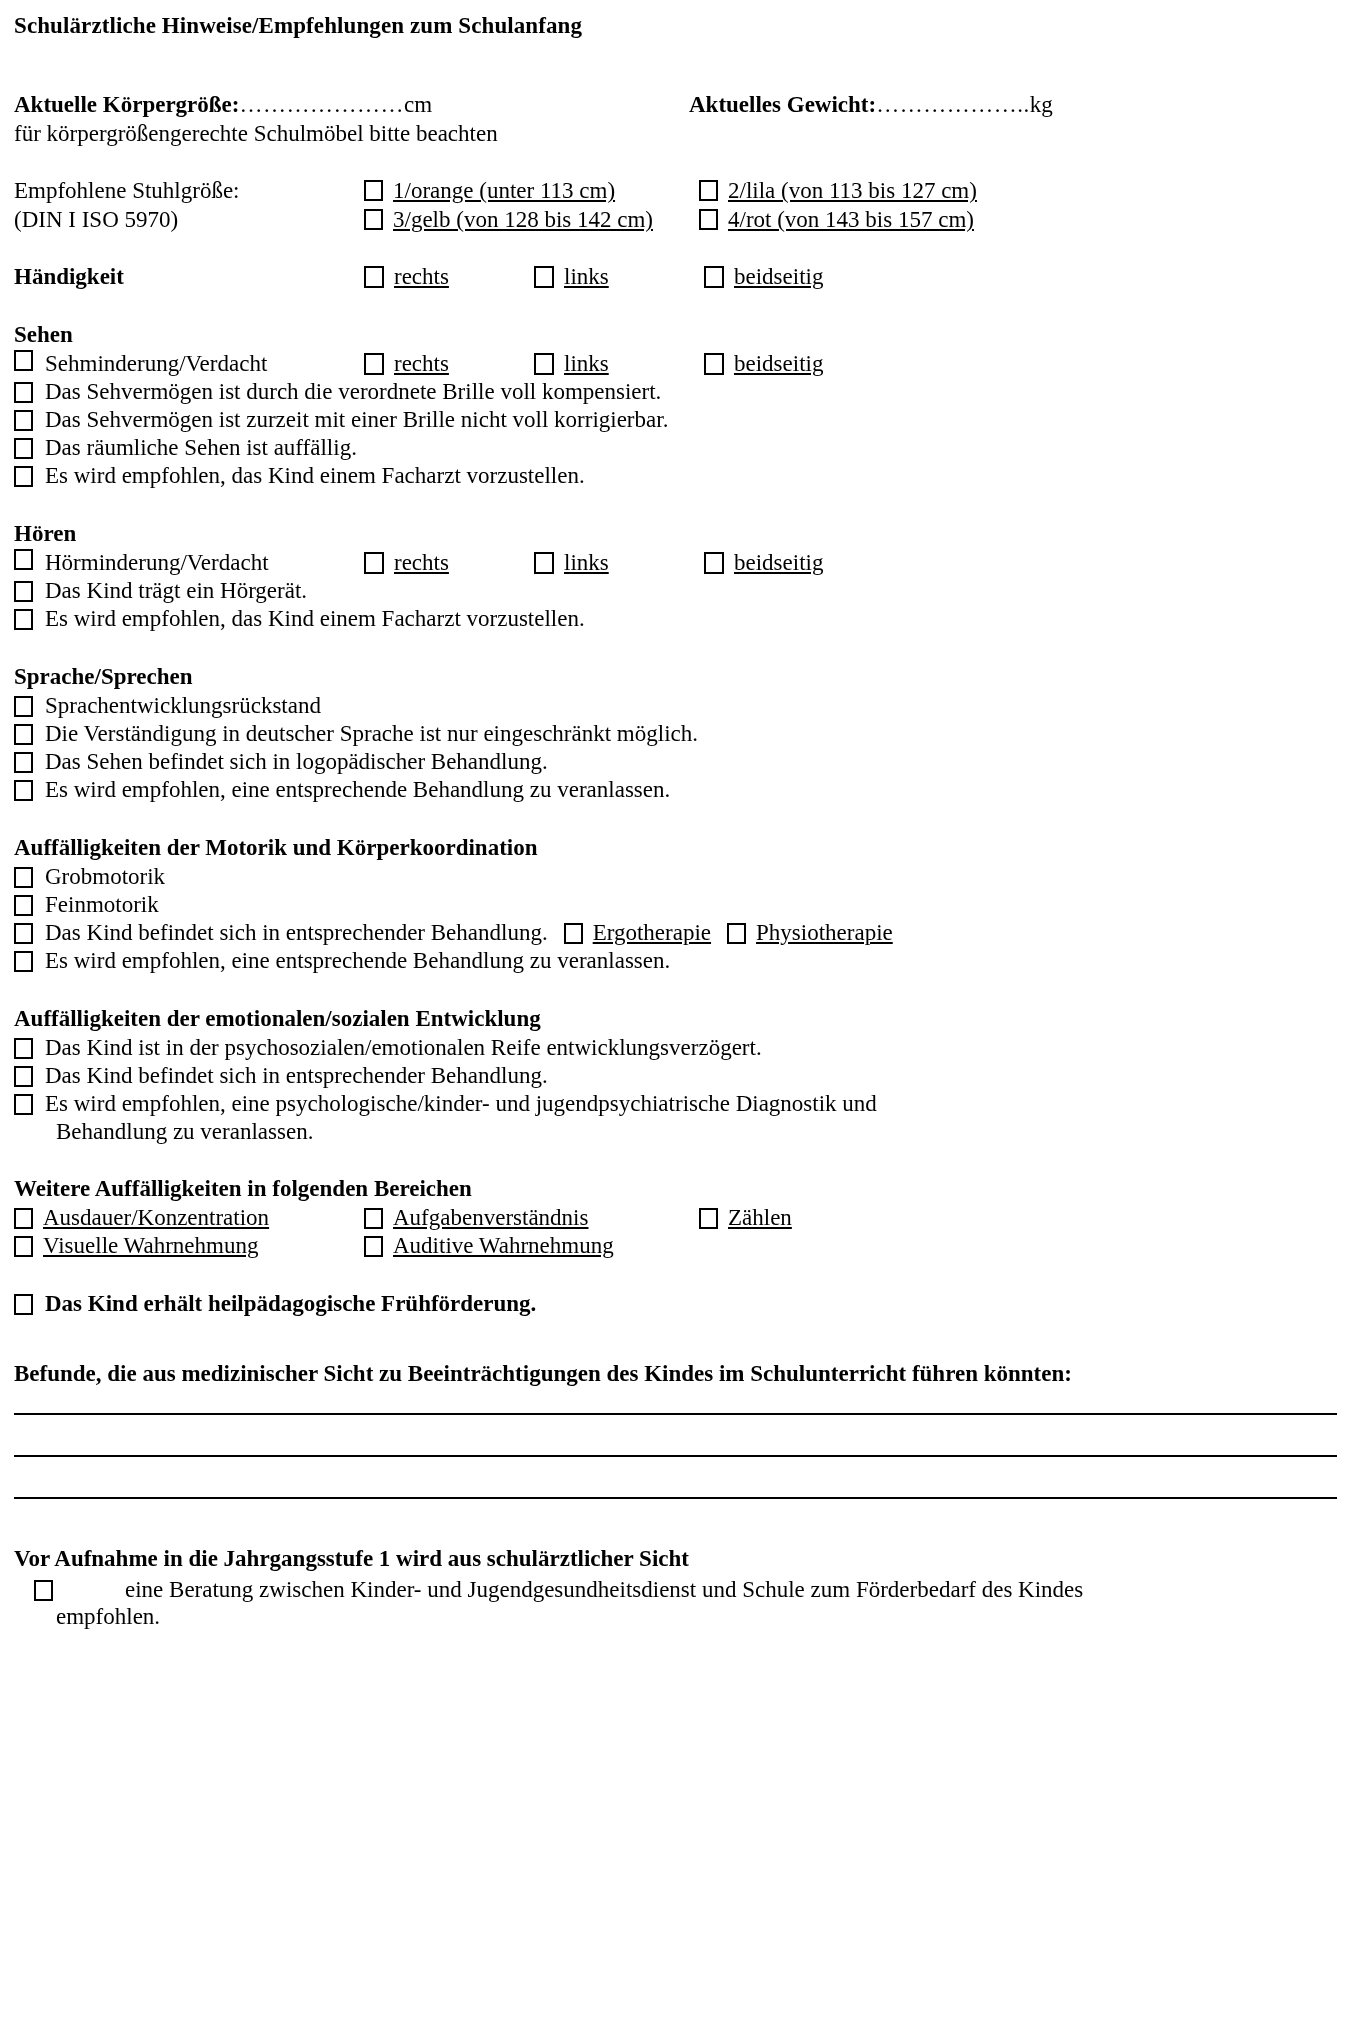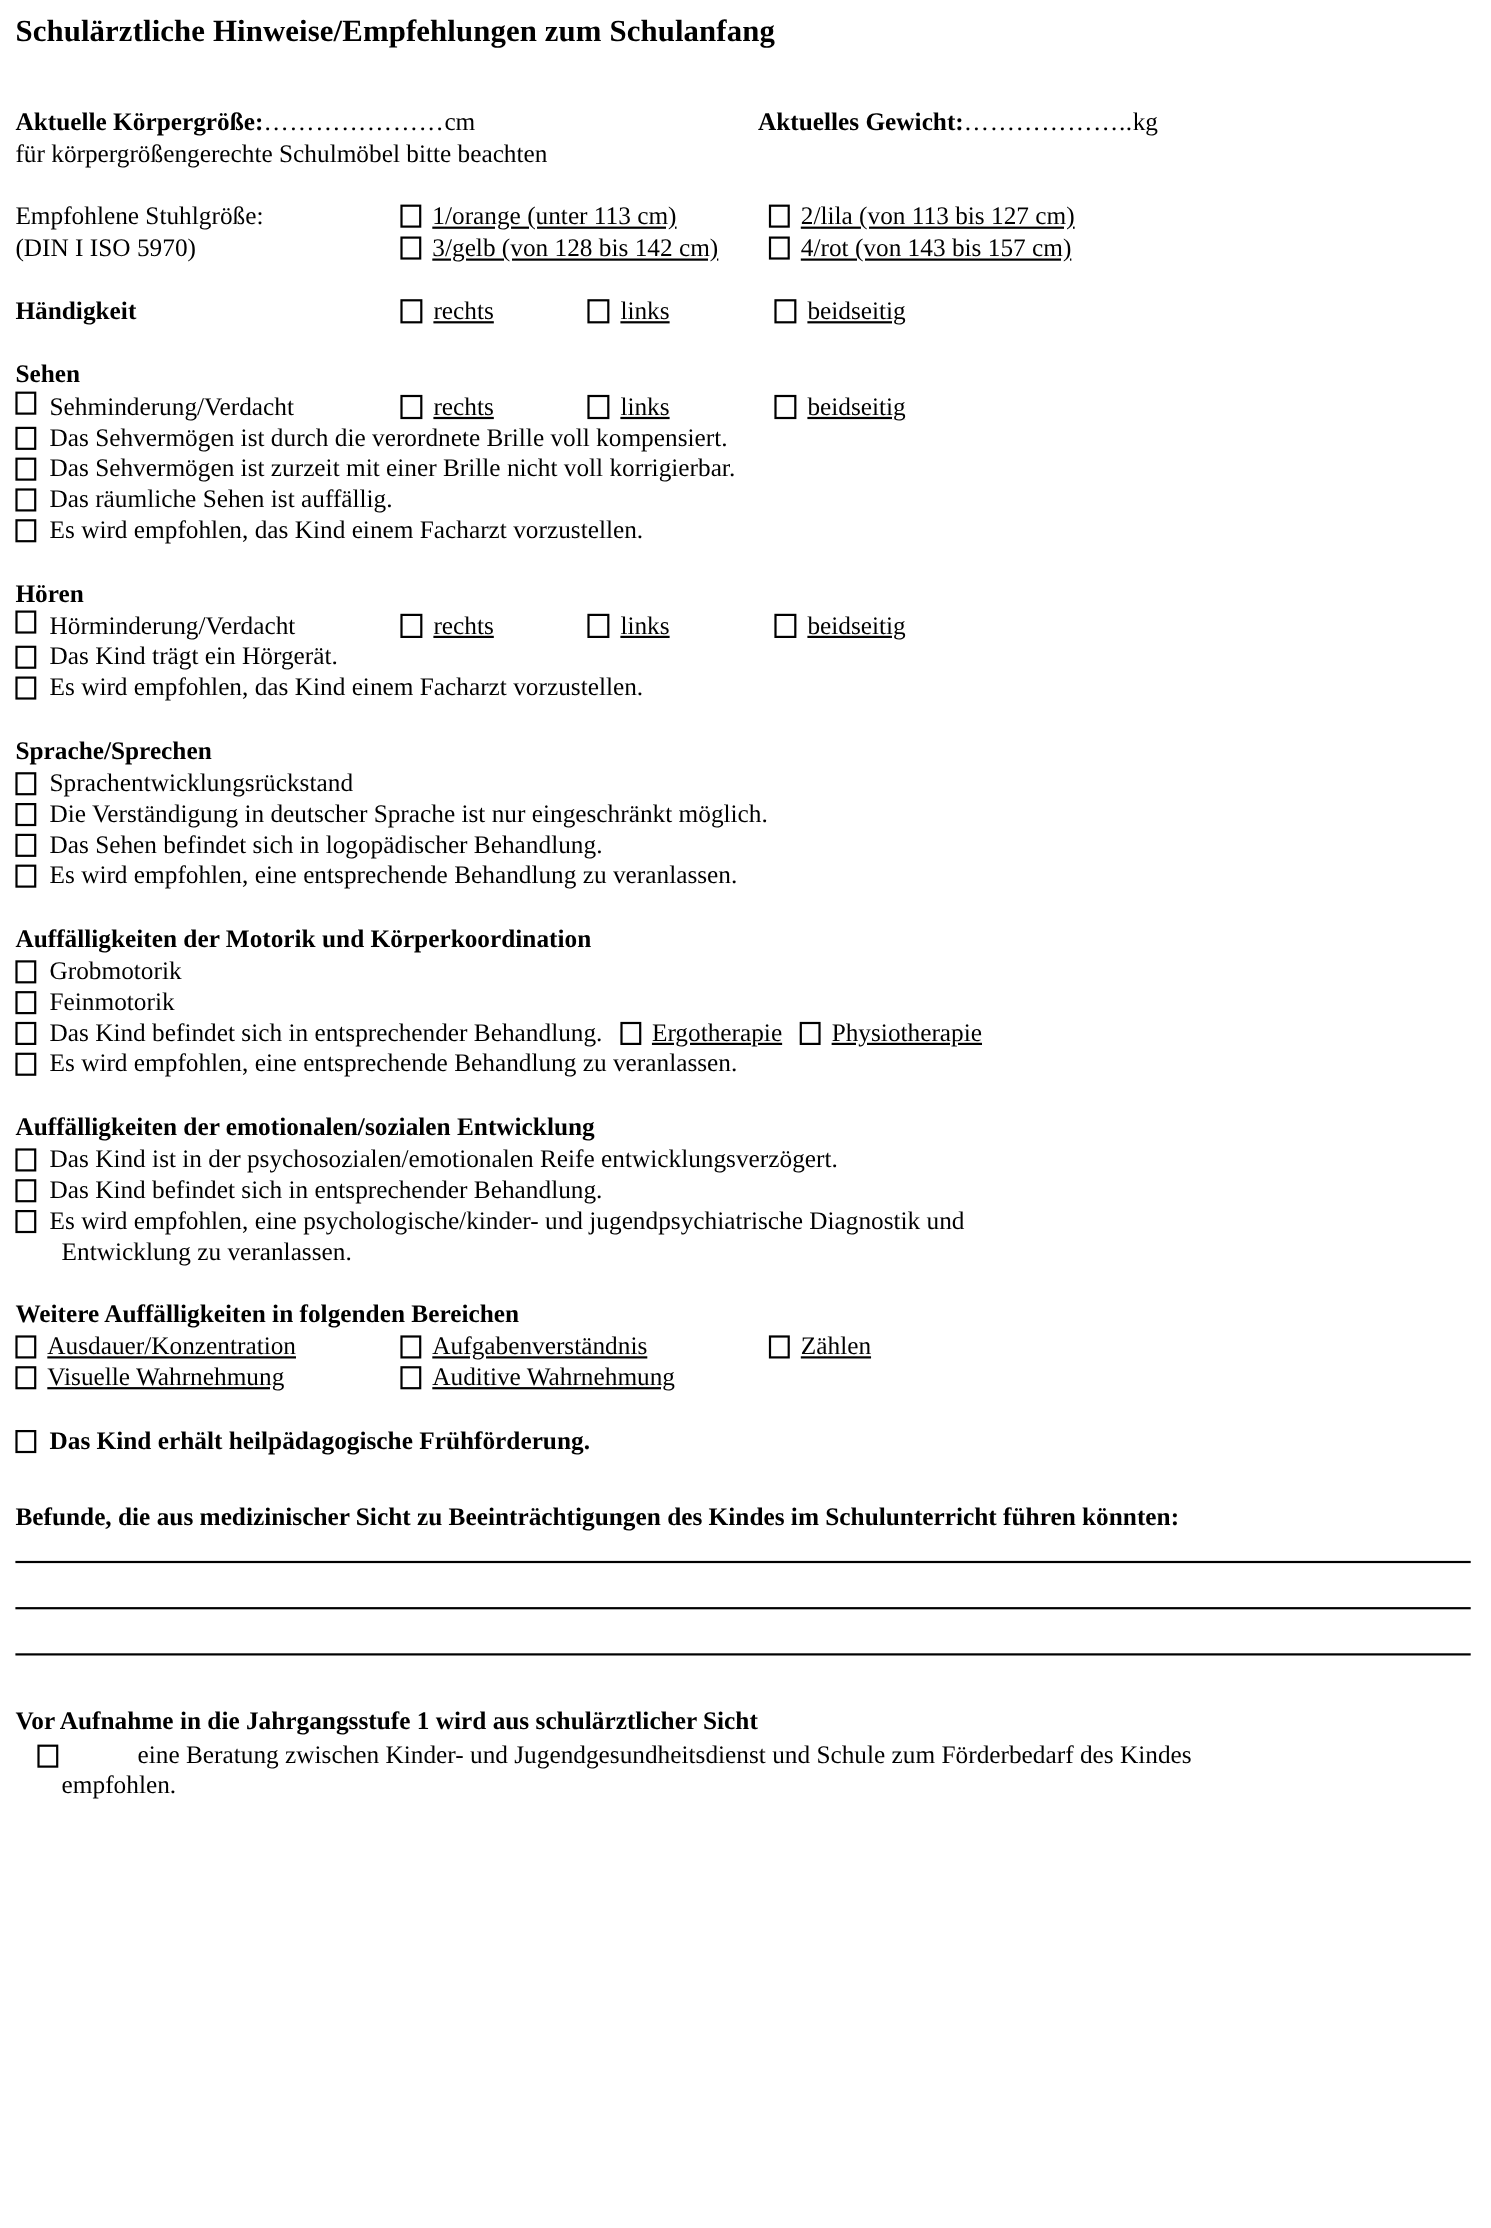--- a/index.html
+++ b/index.html
@@ -20,21 +20,21 @@
   .page {
     padding: 10px 18px 0 14px;
     box-sizing: border-box;
     width: 1355px;
   }
 
   
   .bold { font-weight: bold; }
   .title {
     font-weight: bold;
-    font-size: 28px;
+    font-size: 23px;
     letter-spacing: 0.1px;
     margin: 2px 0 0 0;
   }
 
   
   .cb {
     display: inline-block;
     width: 19px;
     height: 21px;
     border: 2.5px solid #000;
@@ -348,21 +348,21 @@
       <span class="item-text">Das Kind ist in der psychosozialen/emotionalen Reife entwicklungsverzögert.</span>
     </div>
     <div class="item-row">
       <span class="cb"></span>
       <span class="item-text">Das Kind befindet sich in entsprechender Behandlung.</span>
     </div>
     <div class="item-row">
       <span class="cb"></span>
       <span class="item-text">Es wird empfohlen, eine psychologische/kinder- und jugendpsychiatrische Diagnostik und</span>
     </div>
-    <div class="item-cont">Entwicklung zu veranlassen.</div>
+    <div class="item-cont">Behandlung zu veranlassen.</div>
   </div>
 
   <div class="section">
     <div class="section-head">Weitere Auffälligkeiten in folgenden Bereichen</div>
     <div class="grid-row">
       <div class="grid-c1">
         <span class="cb"></span>
         <span class="lbl">Ausdauer/Konzentration</span>
       </div>
       <div class="grid-c2">

